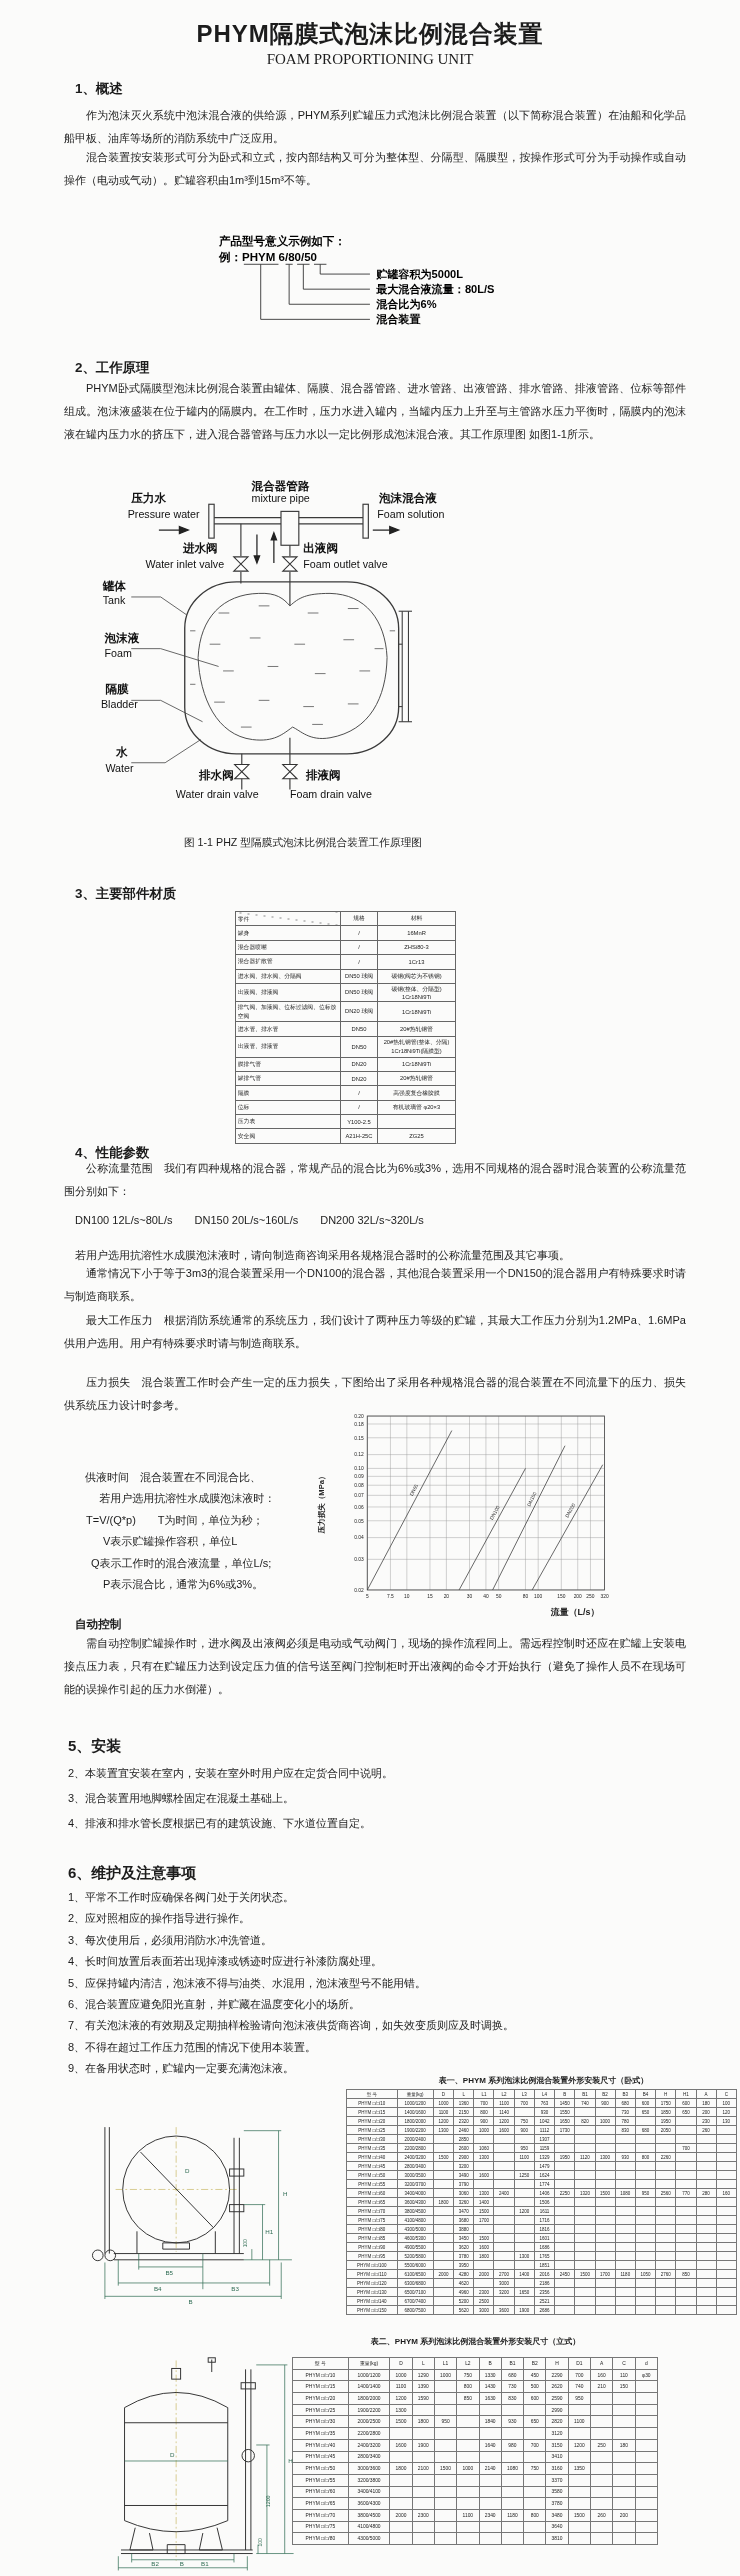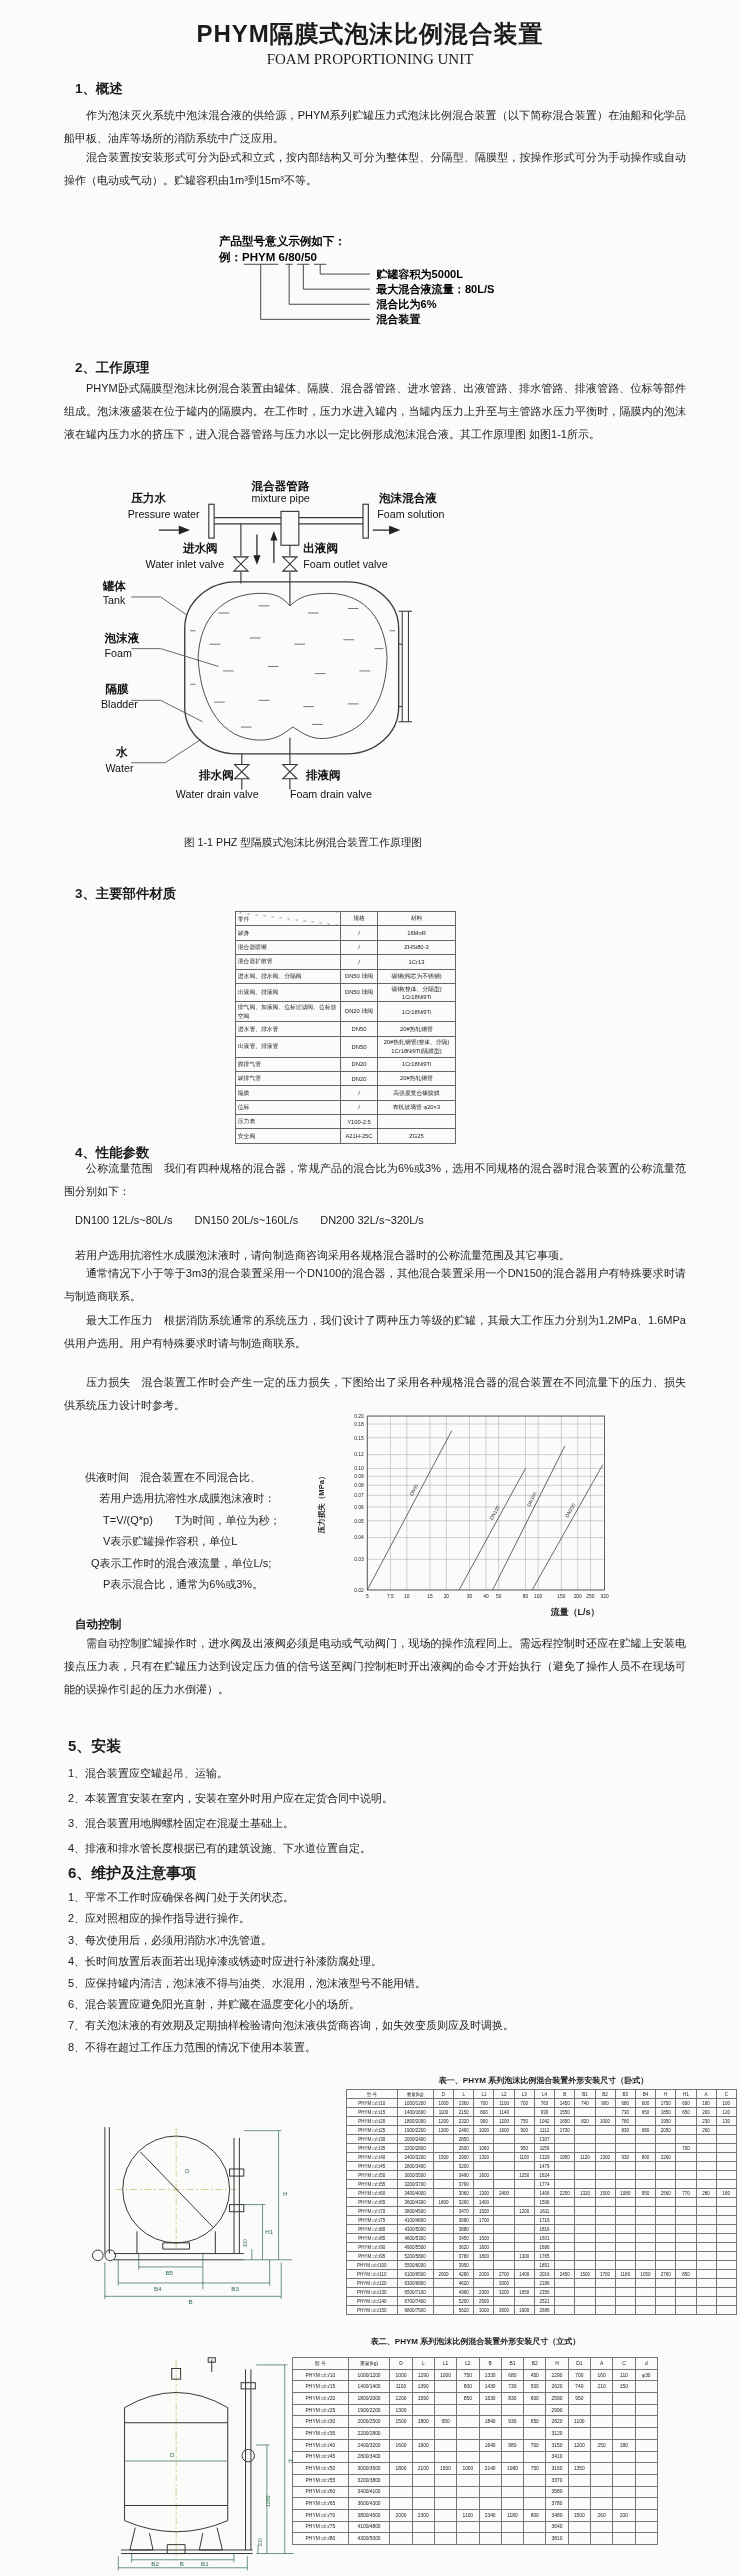--- a/index.html
+++ b/index.html
@@ -271,21 +271,21 @@
 <div class="abs para" style="top:1157px;left:64px;width:622px">公称流量范围　我们有四种规格的混合器，常规产品的混合比为6%或3%，选用不同规格的混合器时混合装置的公称流量范围分别如下：</div>
 <div class="abs line" style="top:1210px;left:75px;width:571px">DN100  12L/s~80L/s　　DN150  20L/s~160L/s　　DN200  32L/s~320L/s</div>
 <div class="abs line" style="top:1245px;left:75px;width:615px">若用户选用抗溶性水成膜泡沫液时，请向制造商咨询采用各规格混合器时的公称流量范围及其它事项。</div>
 <div class="abs para" style="top:1262px;left:64px;width:622px">通常情况下小于等于3m3的混合装置采用一个DN100的混合器，其他混合装置采用一个DN150的混合器用户有特殊要求时请与制造商联系。</div>
 <div class="abs para" style="top:1309px;left:64px;width:622px">最大工作压力　根据消防系统通常的系统压力，我们设计了两种压力等级的贮罐，其最大工作压力分别为1.2MPa、1.6MPa供用户选用。用户有特殊要求时请与制造商联系。</div>
 <div class="abs para" style="top:1371px;left:64px;width:622px">压力损失　混合装置工作时会产生一定的压力损失，下图给出了采用各种规格混合器的混合装置在不同流量下的压力、损失供系统压力设计时参考。</div>
 
 <div class="abs" style="top:1467px;left:85px;width:267px">
   <div class="line">供液时间　混合装置在不同混合比、</div>
   <div class="line" style="margin-left:14.3px">若用户选用抗溶性水成膜泡沫液时：</div>
-  <div class="line" style="margin-left:18px">T=V/(Q*p)　　T为时间，单位为秒；</div>
+  <div class="line" style="margin-left:1px">T=V/(Q*p)　　T为时间，单位为秒；</div>
   <div class="line" style="margin-left:18px">V表示贮罐操作容积，单位L</div>
   <div class="line" style="margin-left:6px">Q表示工作时的混合液流量，单位L/s;</div>
   <div class="line" style="margin-left:18px">P表示混合比，通常为6%或3%。</div>
 </div>
 
 <svg class="abs" style="top:1407px;left:312px" width="330" height="225" viewBox="0 0 370 252" id="chart">
     <line x1="62" y1="10" x2="62" y2="205" stroke="#9a9a9a" stroke-width="0.5"></line>
     <line x1="87.93333753197126" y1="10" x2="87.93333753197126" y2="205" stroke="#9a9a9a" stroke-width="0.5"></line>
     <line x1="106.33333333333333" y1="10" x2="106.33333333333333" y2="205" stroke="#9a9a9a" stroke-width="0.5"></line>
     <line x1="132.2666708653046" y1="10" x2="132.2666708653046" y2="205" stroke="#9a9a9a" stroke-width="0.5"></line>
@@ -350,36 +350,36 @@
     <text x="248.21333669224373" y="103.9714585787701" font-size="5.5" fill="#333" text-anchor="middle" transform="rotate(-63.35671360372107 248.21333669224373,103.9714585787701)">DN150</text>
     <line x1="246.8666750639425" y1="205" x2="325.9693697604848" y2="64.56893583583843" stroke="#444" stroke-width="0.9"></line>
     <text x="291.32829188186787" y="116.74136150150306" font-size="5.5" fill="#333" text-anchor="middle" transform="rotate(-60.6080966239289 291.32829188186787,116.74136150150306)">DN200</text>
   </svg>
 
 <div class="abs h2" style="top:1617px;left:75px;font-size:11.6px">自动控制</div>
 <div class="abs para" style="top:1632px;left:64px;width:622px">需自动控制贮罐操作时，进水阀及出液阀必须是电动或气动阀门，现场的操作流程同上。需远程控制时还应在贮罐上安装电接点压力表，只有在贮罐压力达到设定压力值的信号送至阀门控制柜时开出液阀的命令才开始执行（避免了操作人员不在现场可能的误操作引起的压力水倒灌）。</div>
 
 <div class="abs h2" style="top:1737px;left:68px;font-size:15px">5、安装</div>
 <div class="abs items" style="top:1761px;left:68px;width:624px">
-  <div style="line-height:25px">1、混合装置应空罐起吊、运输。</div>
   <div style="line-height:25px">2、本装置宜安装在室内，安装在室外时用户应在定货合同中说明。</div>
   <div style="line-height:25px">3、混合装置用地脚螺栓固定在混凝土基础上。</div>
   <div style="line-height:25px">4、排液和排水管长度根据已有的建筑设施、下水道位置自定。</div>
 </div>
 
 <div class="abs h2" style="top:1864px;left:68px;font-size:15px">6、维护及注意事项</div>
 <div class="abs items" style="top:1887px;left:68px;width:624px">
   <div style="line-height:21.4px">1、平常不工作时应确保各阀门处于关闭状态。</div>
   <div style="line-height:21.4px">2、应对照相应的操作指导进行操作。</div>
   <div style="line-height:21.4px">3、每次使用后，必须用消防水冲洗管道。</div>
   <div style="line-height:21.4px">4、长时间放置后表面若出现掉漆或锈迹时应进行补漆防腐处理。</div>
   <div style="line-height:21.4px">5、应保持罐内清洁，泡沫液不得与油类、水混用，泡沫液型号不能用错。</div>
   <div style="line-height:21.4px">6、混合装置应避免阳光直射，并贮藏在温度变化小的场所。</div>
   <div style="line-height:21.4px">7、有关泡沫液的有效期及定期抽样检验请向泡沫液供货商咨询，如失效变质则应及时调换。</div>
   <div style="line-height:21.4px">8、不得在超过工作压力范围的情况下使用本装置。</div>
+  <div style="line-height:21.4px">9、在备用状态时，贮罐内一定要充满泡沫液。</div>
 </div>
 
 <div class="abs tcap" style="top:2075px;left:348px;width:391px">表一、PHYM 系列泡沫比例混合装置外形安装尺寸（卧式）</div>
 <table class="abs t-big t-h" style="top:2089px;left:346px;width:391px" id="table1">
     <colgroup>
       <col style="width: 50px;">
       <col style="width: 36px;">
       <col style="width: 20px;">
       <col style="width: 20px;">
       <col style="width: 20px;">

